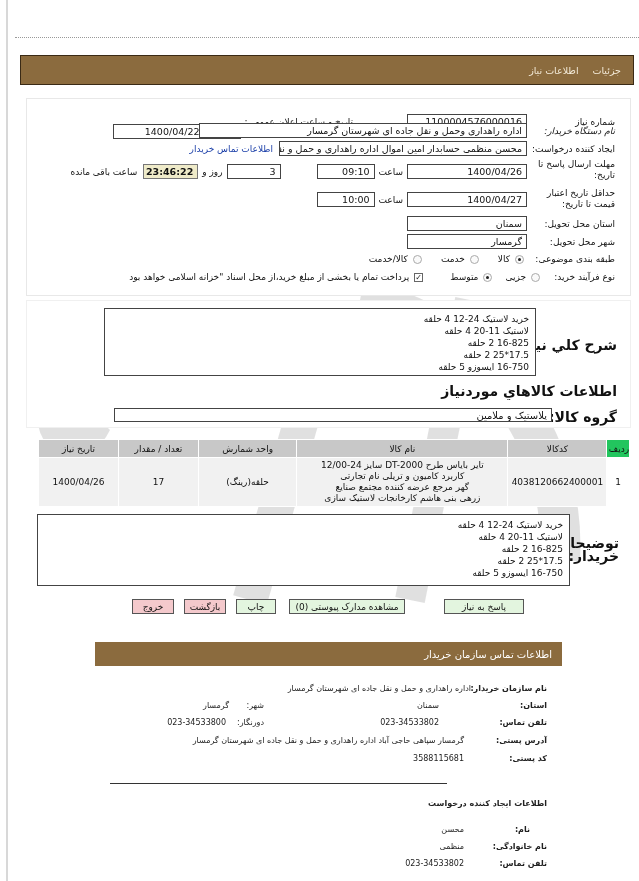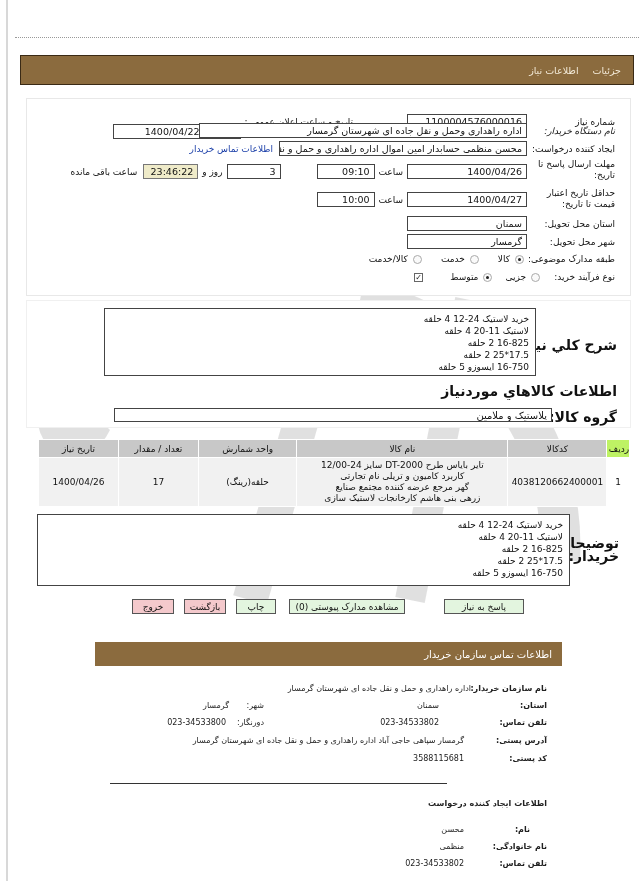--- a/index.html
+++ b/index.html
@@ -77,21 +77,21 @@
   <span class="lbl" style="width:88px;line-height:11px;white-space:normal;">مهلت ارسال پاسخ تا تاریخ:</span>
 </div>
 <div class="row" style="right:24px;top:164px;">
   <span style="width:88px;"></span>
   <div class="box ltr" style="width:120px;">1400/04/26</div>
   <span class="lbl" style="margin:0 4px;">ساعت</span>
   <div class="box ltr" style="width:58px;">09:10</div>
   <span style="width:36px;"></span>
   <div class="box ltr" style="width:54px;">3</div>
   <span class="lbl" style="margin:0 4px;">روز و</span>
-  <div class="box ltr timer" style="width:55px;">23:46:22</div>
+  <div class="box ltr timer" style="width:55px;font-weight:bold;">23:46:22</div>
   <span class="lbl" style="margin-right:6px;">ساعت باقی مانده</span>
 </div>
 
 <div class="row" style="right:24px;top:188px;">
   <span class="lbl" style="width:88px;line-height:11px;white-space:normal;">حداقل تاریخ اعتبار قیمت تا تاریخ:</span>
 </div>
 <div class="row" style="right:24px;top:192px;">
   <span style="width:88px;"></span>
   <div class="box ltr" style="width:120px;">1400/04/27</div>
   <span class="lbl" style="margin:0 4px;">ساعت</span>
@@ -101,55 +101,56 @@
 <div class="row" style="right:24px;top:216px;">
   <span class="lbl" style="width:88px;">استان محل تحویل:</span>
   <div class="box rtl" style="width:120px;">سمنان</div>
 </div>
 <div class="row" style="right:24px;top:234px;">
   <span class="lbl" style="width:88px;">شهر محل تحویل:</span>
   <div class="box rtl" style="width:120px;">گرمسار</div>
 </div>
 
 <div class="row" style="right:24px;top:254px;gap:5px;">
-  <span class="lbl" style="width:86px;">طبقه مدارک موضوعی:</span>
+  <span class="lbl" style="width:86px;">طبقه بندی موضوعی:</span>
   <span class="radio on"></span>
   <span class="lbl">کالا</span>
   <span class="radio" style="margin-right:14px;"></span>
   <span class="lbl">خدمت</span>
   <span class="radio" style="margin-right:14px;"></span>
   <span class="lbl">کالا/خدمت</span>
 </div>
 
 <div class="row" style="right:24px;top:272px;gap:5px;">
   <span class="lbl" style="width:70px;">نوع فرآیند خرید:</span>
   <span class="radio"></span>
   <span class="lbl">جزیی</span>
   <span class="radio on" style="margin-right:8px;"></span>
   <span class="lbl">متوسط</span>
   <span class="check" style="margin-right:22px;">✓</span>
+  <span class="lbl">پرداخت تمام یا بخشی از مبلغ خرید،از محل اسناد "خزانه اسلامی خواهد بود</span>
 </div>
 
 <div class="panel" style="top:300px;height:128px;border-color:#f0f0f0;"></div>
 <span class="bold" style="position:absolute;right:22px;top:337px;direction:rtl;">شرح کلي نیاز:</span>
 <div class="multibox" style="left:104px;top:308px;width:432px;height:68px;">
   <div>خرید  لاستیک 24-12 4 حلقه</div>
   <div>لاستیک  11-20 4 حلقه</div>
   <div>16-825 2 حلقه</div>
   <div>17.5*25 2 حلقه</div>
   <div>16-750  ایسوزو 5 حلقه</div>
 </div>
 <span class="bold" style="position:absolute;right:22px;top:383px;direction:rtl;">اطلاعات کالاهاي موردنیاز</span>
 <span class="bold" style="position:absolute;right:22px;top:409px;direction:rtl;">گروه کالا:</span>
 <div class="box rtl" style="position:absolute;left:114px;top:408px;width:438px;height:14px;font-size:10px;">پلاستیک و ملامین</div>
 
 <table class="items">
   <thead>
     <tr>
-      <th style="width:22px;text-align:right;background:#bef264;">ردیف</th>
+      <th style="width:22px;text-align:right;background:#22c55e;">ردیف</th>
       <th style="width:92px;">کدکالا</th>
       <th style="width:206px;">نام کالا</th>
       <th style="width:96px;">واحد شمارش</th>
       <th style="width:78px;">تعداد / مقدار</th>
       <th style="width:78px;">تاریخ نیاز</th>
     </tr>
   </thead>
   <tbody>
     <tr>
       <td style="background:#fff;">1</td>

